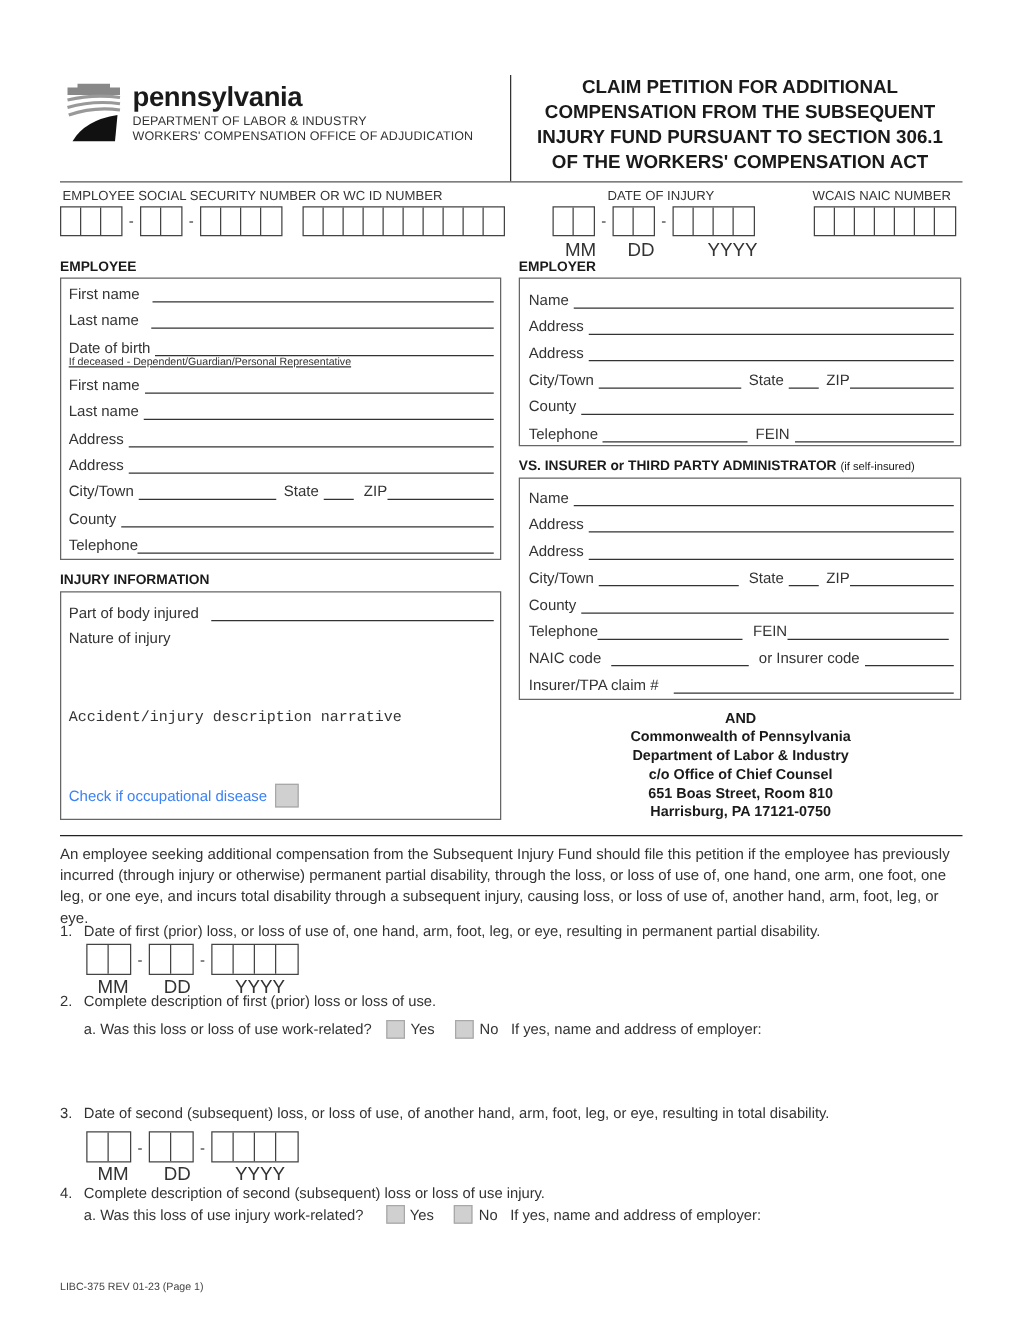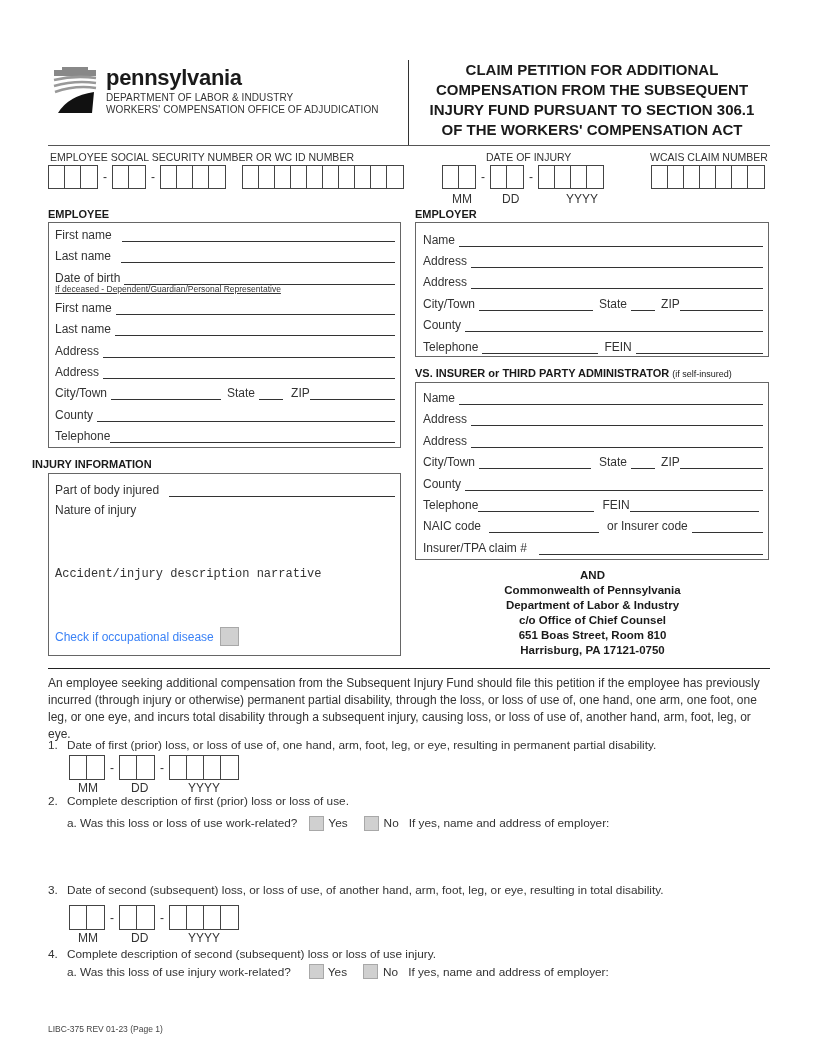--- a/index.html
+++ b/index.html
@@ -18,21 +18,21 @@
   .caps-label { font-size: 10.5px; color: #333; white-space: nowrap; }
 
   
   .boxrow { display: flex; align-items: center; }
   .boxgroup { display: flex; border: 1px solid #444; }
   .boxgroup .cell { width: 16px; height: 22px; border-right: 1px solid #444; }
   .boxgroup .cell:last-child { border-right: none; }
   .boxrow .dash { width: 14px; text-align: center; font-size: 12px; color: #333; }
   .small-cells .cell { width: 17px; height: 23px; }
 
-  .datelabels { display: flex; font-size: 12px; color: #333; }
+  .datelabels { display: flex; font-size: 15px; color: #333; }
 
   .section-head { font-size: 11px; font-weight: bold; color: #1a1a1a; white-space: nowrap; }
   .section-head .note { font-weight: normal; font-size: 9px; }
 
   .panel { border: 1px solid #666; border-width: 1.5px; }
   .field { position: absolute; display: flex; align-items: flex-end; font-size: 12px; color: #333; height: 16px; }
   .field .lbl { white-space: nowrap; margin-right: 4px; }
   .field .line { border-bottom: 1px solid #333; height: 12px; flex: 1; }
   .field .line.fixed { flex: none; }
   .tiny { font-size: 8.5px; color: #333; white-space: nowrap; text-decoration: underline; }
@@ -126,21 +126,21 @@
       <div class="cell"></div>
       <div class="cell"></div>
     </div>
 </div>
 <div class="abs datelabels" style="left:452px; top:192px;">
   <span style="width:50px;">MM</span>
   <span style="width:64px;">DD</span>
   <span>YYYY</span>
 </div>
 
-<div class="abs caps-label" style="left:650px; top:151px;">WCAIS CLAIM NUMBER</div>
+<div class="abs caps-label" style="left:650px; top:151px;">WCAIS NAIC NUMBER</div>
 <div class="abs boxrow" style="left:651px; top:165px;">
   <div class="boxgroup">
     <div class="cell"></div>
       <div class="cell"></div>
       <div class="cell"></div>
       <div class="cell"></div>
     <div class="cell"></div>
       <div class="cell"></div>
       <div class="cell"></div>
   </div>
@@ -188,21 +188,21 @@
 </div>
 <div class="field" style="left:55px; top:406px; width:340px;">
   <span class="lbl">County</span>
     <span class="line"></span>
 </div>
 <div class="field" style="left:55px; top:427px; width:340px;">
   <span class="lbl" style="margin-right:0;">Telephone</span>
     <span class="line"></span>
 </div>
 
-<div class="abs section-head" style="left:32px; top:458px;">INJURY INFORMATION</div>
+<div class="abs section-head" style="left:48px; top:458px;">INJURY INFORMATION</div>
 <div class="abs panel" style="left:48px; top:473px; width:353px; height:183px;"></div>
 <div class="field" style="left:55px; top:481px; width:340px;">
   <span class="lbl">Part of body injured</span>
     <span class="line" style="margin-left:6px;"></span>
 </div>
 <div class="abs" style="left:55px; top:503px; font-size:12px; color:#333;">Nature of injury</div>
 <div class="abs" style="left:55px; top:519px; width:340px; height:42px;"></div>
 <div class="abs" style="left:55px; top:567px; font-size:12px; color:#333;font-family:Liberation Mono, monospace;">Accident/injury description narrative</div>
 <div class="abs" style="left:55px; top:583px; width:340px; height:40px;"></div>
 <div class="abs" style="left:55px; top:627px; font-size:12px; color:#3b82f6; display:flex; align-items:center;">

